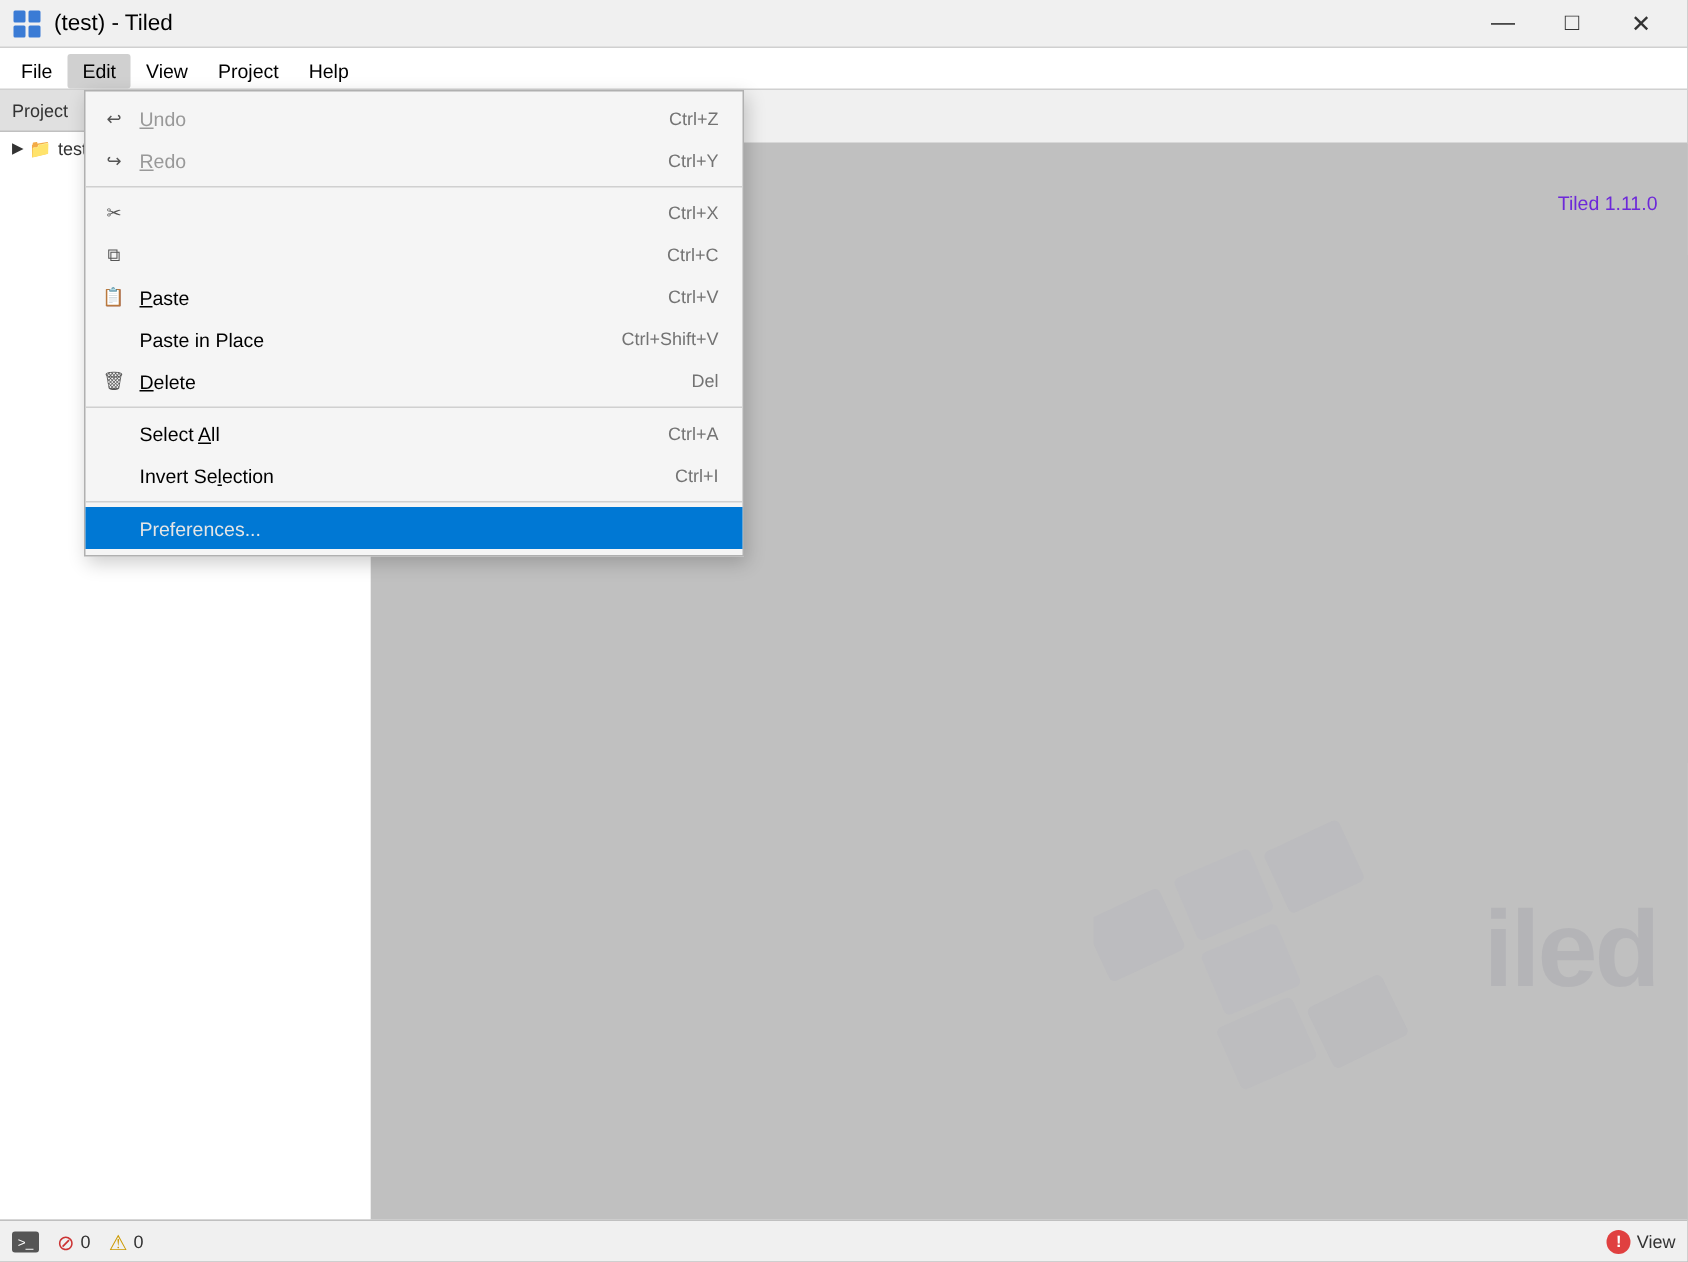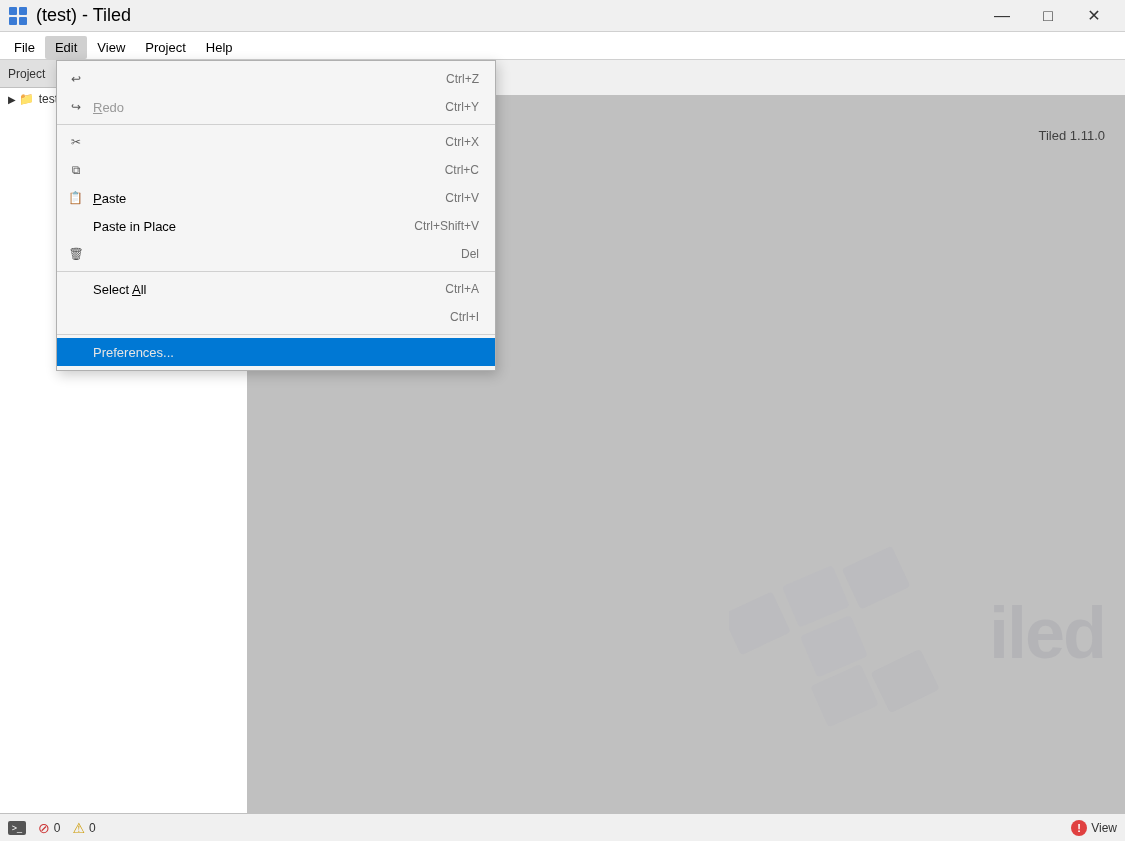--- a/index.html
+++ b/index.html
@@ -24,21 +24,21 @@
       padding: 0 8px;
       border-bottom: 1px solid #d0d0d0;
       position: relative;
     }
     .titlebar-logo {
       width: 20px;
       height: 20px;
       margin-right: 8px;
     }
     .titlebar-title {
-      font-size: 18px;
+      font-size: 15px;
       color: #000;
       flex: 1;
     }
     .titlebar-controls {
       display: flex;
       gap: 0;
     }
     .titlebar-btn {
       width: 46px;
       height: 32px;
@@ -144,21 +144,21 @@
       border-radius: 3px;
       cursor: pointer;
     }
 
     
     .version-text {
       position: absolute;
       top: 68px;
       right: 20px;
       font-size: 13px;
-      color: #404040;
+      color: #6d28d9;
     }
 
     
     .watermark {
       position: absolute;
       bottom: 80px;
       right: 20px;
       display: flex;
       align-items: center;
     }
@@ -357,20 +357,21 @@
       </svg>
       <span class="watermark-text">iled</span>
     </div>
   </div>
 </div>
 
 <div class="dropdown-menu">
 
   <div class="dropdown-item disabled">
     <span class="dropdown-item-icon">↩</span>
+    <span class="dropdown-item-label"><span class="underline">U</span>ndo</span>
     <span class="dropdown-item-shortcut">Ctrl+Z</span>
   </div>
 
   <div class="dropdown-item disabled">
     <span class="dropdown-item-icon">↪</span>
     <span class="dropdown-item-label"><span class="underline">R</span>edo</span>
     <span class="dropdown-item-shortcut">Ctrl+Y</span>
   </div>
 
   <div class="dropdown-separator"></div>
@@ -392,33 +393,35 @@
   </div>
 
   <div class="dropdown-item">
     <span class="dropdown-item-icon"></span>
     <span class="dropdown-item-label">Paste in Place</span>
     <span class="dropdown-item-shortcut">Ctrl+Shift+V</span>
   </div>
 
   <div class="dropdown-item">
     <span class="dropdown-item-icon">🗑</span>
+    <span class="dropdown-item-label"><span class="underline">D</span>elete</span>
     <span class="dropdown-item-shortcut">Del</span>
   </div>
 
   <div class="dropdown-separator"></div>
 
   <div class="dropdown-item">
     <span class="dropdown-item-icon"></span>
     <span class="dropdown-item-label">Select <span class="underline">A</span>ll</span>
     <span class="dropdown-item-shortcut">Ctrl+A</span>
   </div>
 
   <div class="dropdown-item">
     <span class="dropdown-item-icon"></span>
+    <span class="dropdown-item-label">Invert Se<span class="underline">l</span>ection</span>
     <span class="dropdown-item-shortcut">Ctrl+I</span>
   </div>
 
 
   <div class="dropdown-separator"></div>
 
   <div class="dropdown-item highlighted">
     <span class="dropdown-item-icon"></span>
     <span class="dropdown-item-label">Preferences...</span>
   </div>

